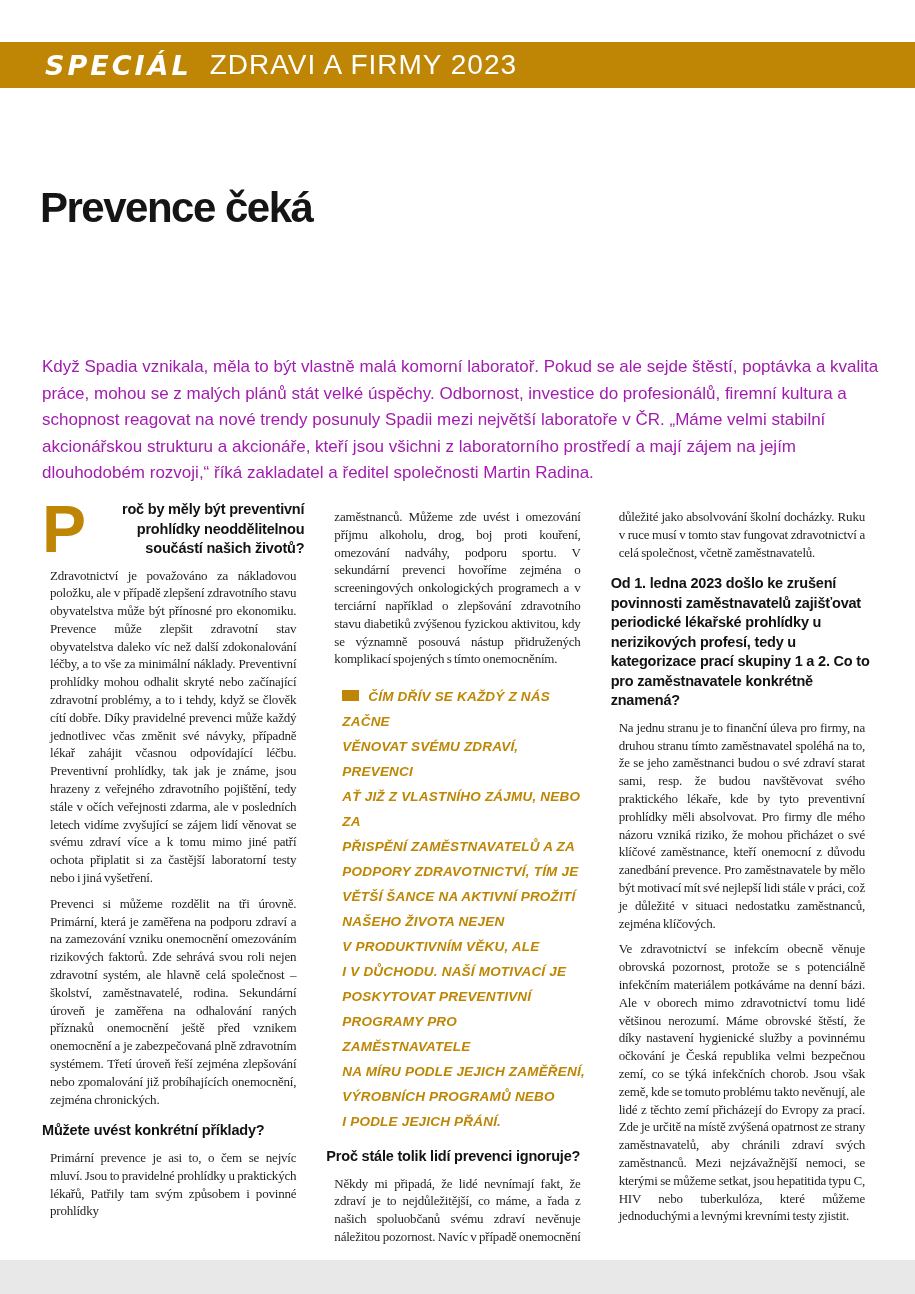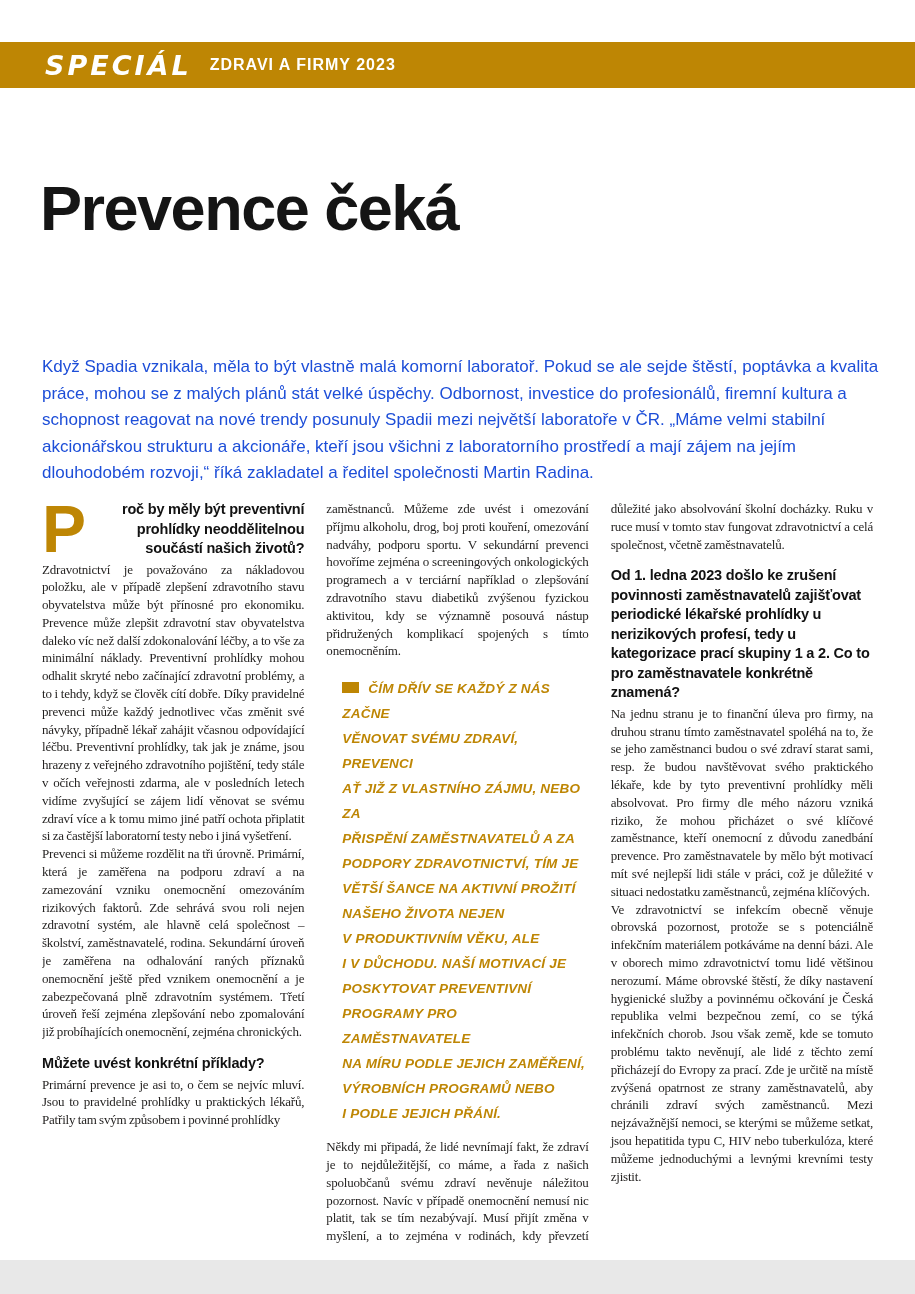--- a/index.html
+++ b/index.html
@@ -13,42 +13,42 @@
     position:absolute;top:42px;left:0;width:915px;height:46px;
     background:#be8604;display:flex;align-items:center;padding-left:45px;
     box-sizing:border-box;
   }
   .brand{
     color:#ffffff;font-weight:bold;font-style:italic;
     font-size:27px;letter-spacing:3px;margin-right:18px;
     font-family:"DejaVu Sans",sans-serif;
   }
   .section{
-    color:#ffffff;font-size:16px;letter-spacing:1px;font-weight:bold;
+    color:#ffffff;font-size:28px;letter-spacing:1px;font-weight:normal;
   }
   
   .headline{
     position:absolute;top:166px;left:40px;margin:0;
-    font-size:63px;line-height:84px;font-weight:bold;
+    font-size:42px;line-height:84px;font-weight:bold;
     letter-spacing:-1.5px;color:#151515;text-align:right;
   }
   
   .intro{
     position:absolute;top:354px;left:42px;width:850px;margin:0;
-    color:#1d4ed8;font-size:17px;line-height:26.5px;font-weight:normal;
+    color:#a21caf;font-size:17px;line-height:26.5px;font-weight:normal;
   }
   
   .article{
     position:absolute;top:500px;left:42px;width:831px;height:745px;
     display:grid;grid-template-columns:repeat(3,1fr);column-gap:22px;
     overflow:hidden;
   }
   .col{min-width:0;}
   .body{
-    margin:0;font-family:"Liberation Serif",serif;
+    margin:8px;font-family:"Liberation Serif",serif;
     font-size:13px;line-height:17.8px;text-align:justify;
     letter-spacing:-0.2px;word-spacing:-0.6px;color:#211f1e;
     hyphens:auto;-webkit-hyphens:auto;
   }
   .subhead{
     margin:13px 0 2px 0;font-size:14.5px;line-height:19.5px;
     font-weight:bold;color:#121212;letter-spacing:-0.2px;
   }
   .lead{margin:0;}
   .dropcap{
@@ -119,20 +119,21 @@
 VĚTŠÍ ŠANCE NA AKTIVNÍ PROŽITÍ
 NAŠEHO ŽIVOTA NEJEN
 V PRODUKTIVNÍM VĚKU, ALE
 I V DŮCHODU. NAŠÍ MOTIVACÍ JE
 POSKYTOVAT PREVENTIVNÍ
 PROGRAMY PRO ZAMĚSTNAVATELE
 NA MÍRU PODLE JEJICH ZAMĚŘENÍ,
 VÝROBNÍCH PROGRAMŮ NEBO
 I PODLE JEJICH PŘÁNÍ.</span>
       </div>
+      <h3 class="subhead">Proč stále tolik lidí prevenci ignoruje?</h3>
       <p class="body">Někdy mi připadá, že lidé nevnímají fakt, že zdraví je to nejdůležitější, co máme, a řada z našich spoluobčanů svému zdraví nevěnuje náležitou pozornost. Navíc v případě onemocnění nemusí nic platit, tak se tím nezabývají. Musí přijít změna v myšlení, a to zejména v rodinách, kdy převzetí odpovědnosti za své zdraví by mělo být stejně</p>
     </div>
 
     <div class="col">
       <p class="body">důležité jako absolvování školní docházky. Ruku v ruce musí v tomto stav fungovat zdravotnictví a celá společnost, včetně zaměstnavatelů.</p>
       <h3 class="subhead">Od 1. ledna 2023 došlo ke zrušení povinnosti zaměstnavatelů zajišťovat periodické lékařské prohlídky u nerizikových profesí, tedy u kategorizace prací skupiny 1 a 2. Co to pro zaměstnavatele konkrétně znamená?</h3>
       <p class="body">Na jednu stranu je to finanční úleva pro firmy, na druhou stranu tímto zaměstnavatel spoléhá na to, že se jeho zaměstnanci budou o své zdraví starat sami, resp. že budou navštěvovat svého praktického lékaře, kde by tyto preventivní prohlídky měli absolvovat. Pro firmy dle mého názoru vzniká riziko, že mohou přicházet o své klíčové zaměstnance, kteří onemocní z důvodu zanedbání prevence. Pro zaměstnavatele by mělo být motivací mít své nejlepší lidi stále v práci, což je důležité v situaci nedostatku zaměstnanců, zejména klíčových.</p>
       <p class="body">Ve zdravotnictví se infekcím obecně věnuje obrovská pozornost, protože se s potenciálně infekčním materiálem potkáváme na denní bázi. Ale v oborech mimo zdravotnictví tomu lidé většinou nerozumí. Máme obrovské štěstí, že díky nastavení hygienické služby a povinnému očkování je Česká republika velmi bezpečnou zemí, co se týká infekčních chorob. Jsou však země, kde se tomuto problému takto nevěnují, ale lidé z těchto zemí přicházejí do Evropy za prací. Zde je určitě na místě zvýšená opatrnost ze strany zaměstnavatelů, aby chránili zdraví svých zaměstnanců. Mezi nejzávažnější nemoci, se kterými se můžeme setkat, jsou hepatitida typu C, HIV nebo tuberkulóza, které můžeme jednoduchými a levnými krevními testy zjistit.</p>
     </div>
 

